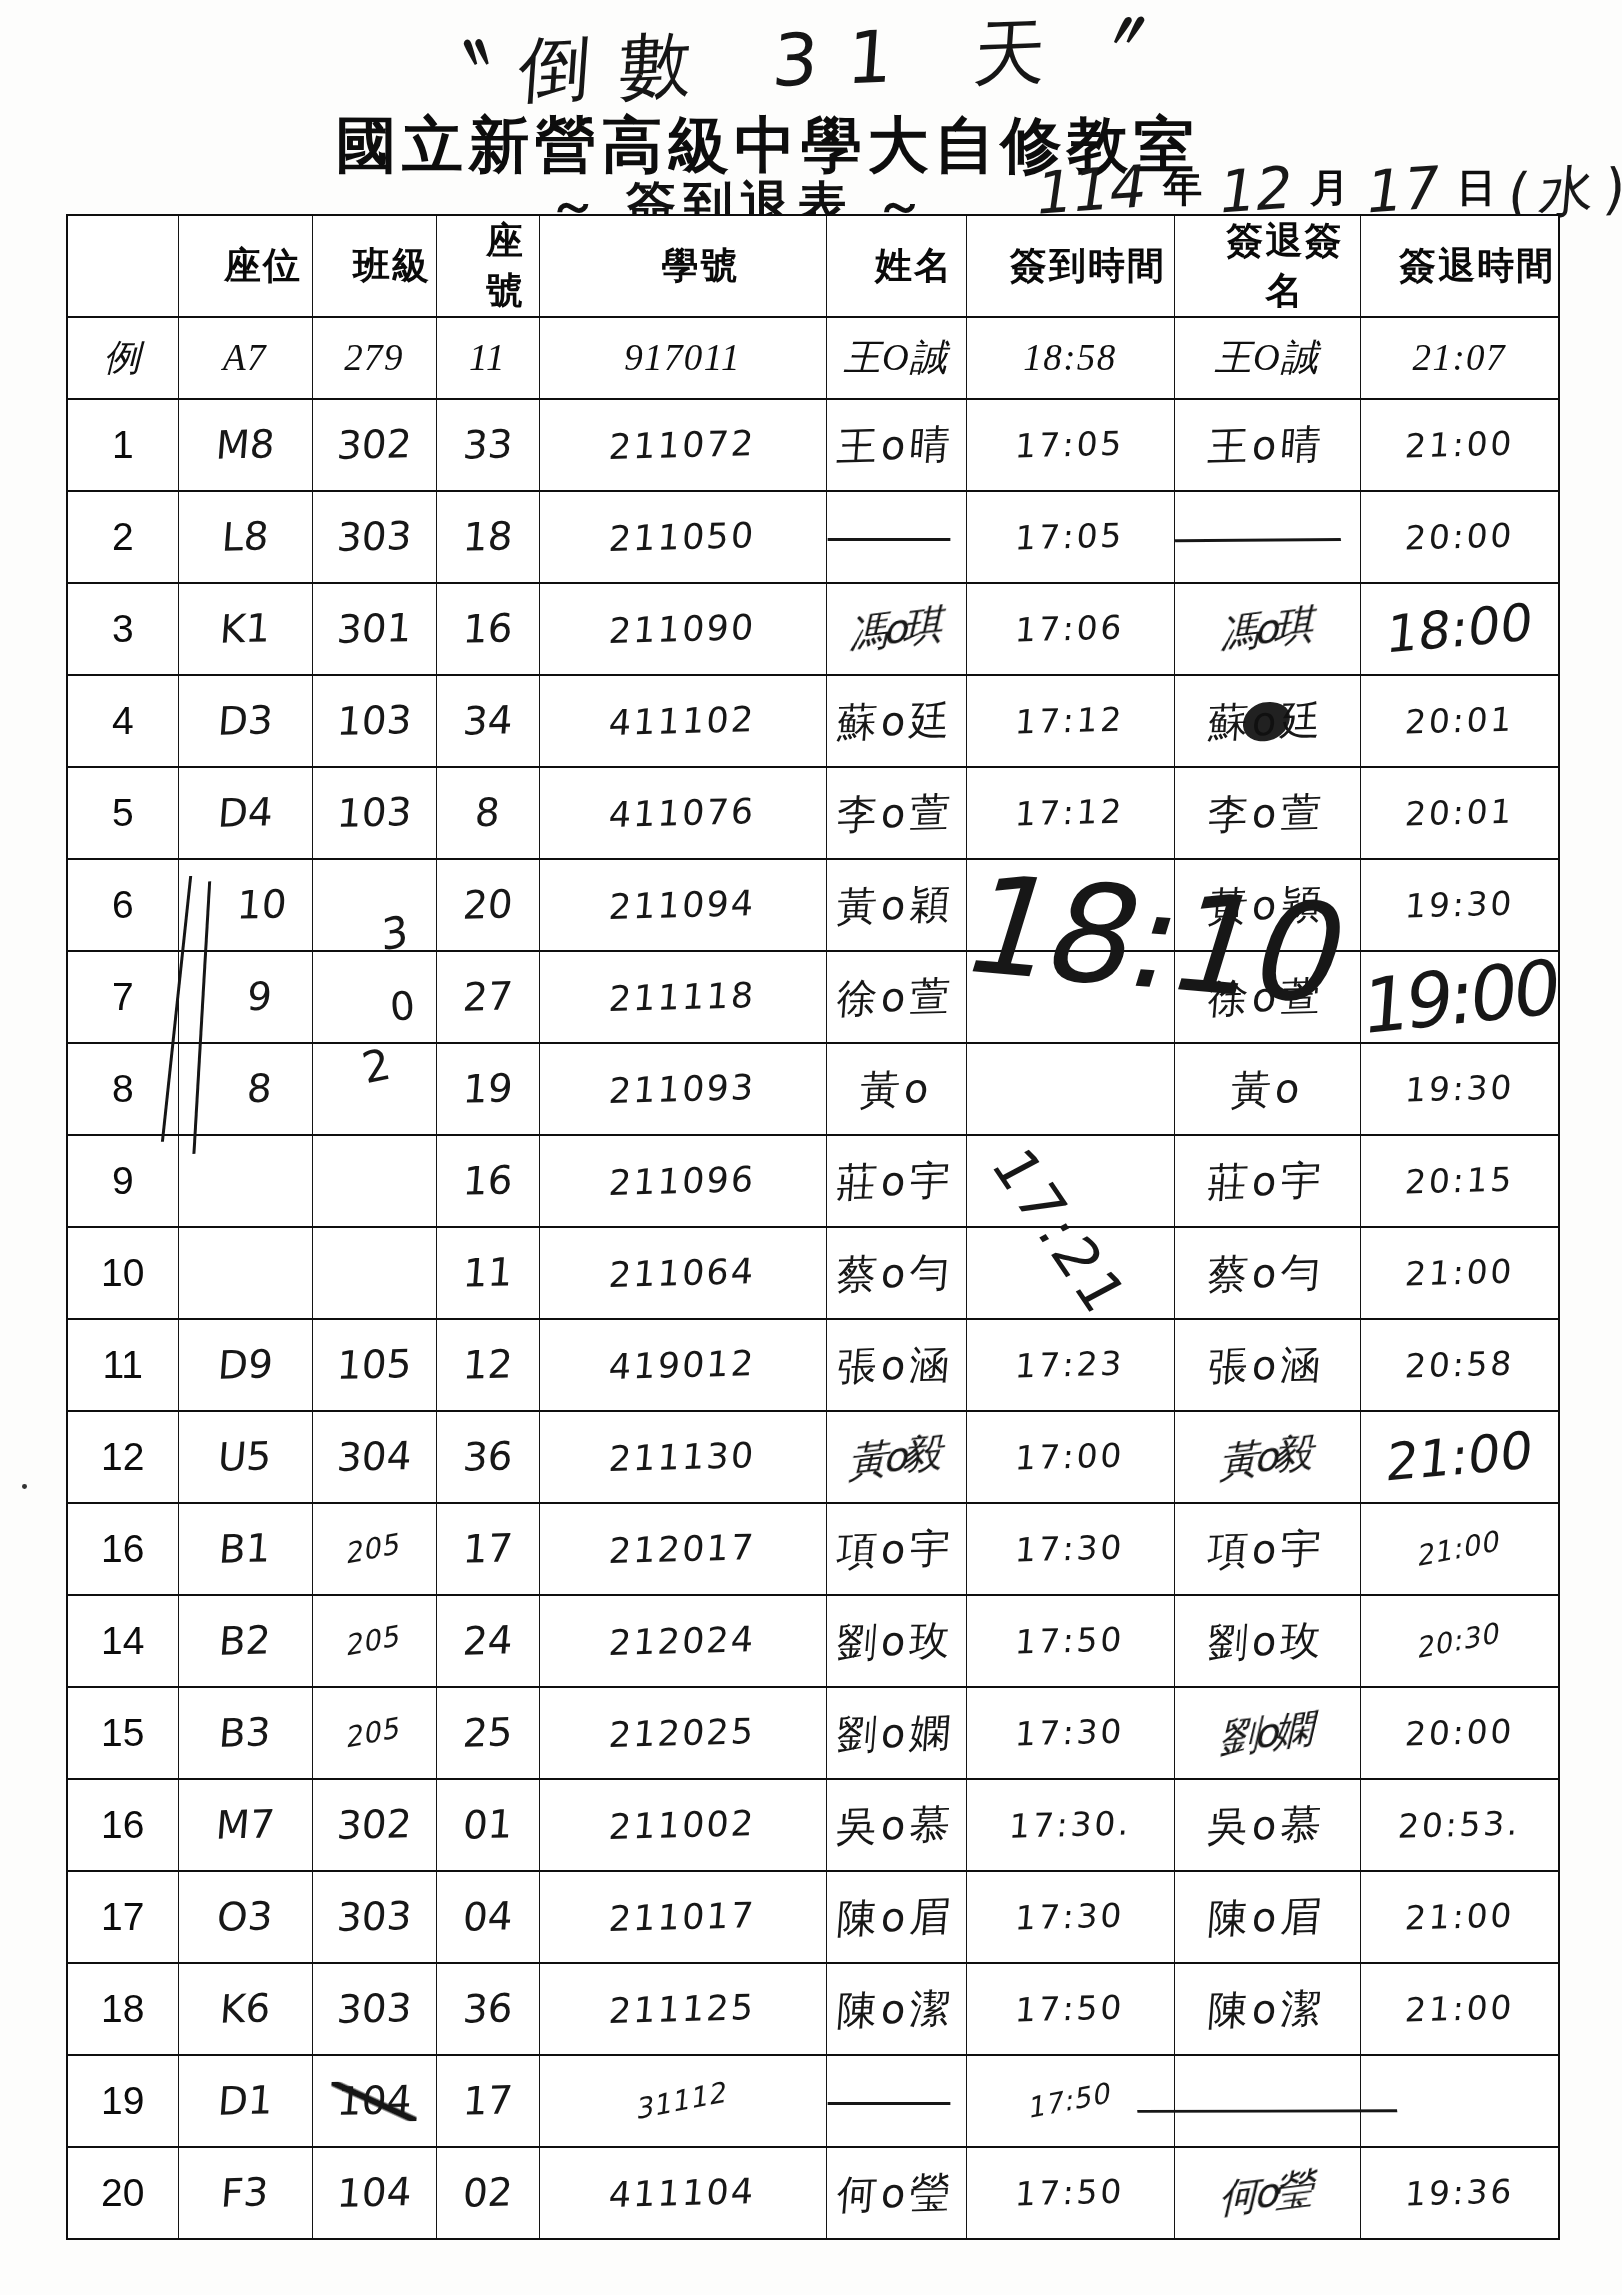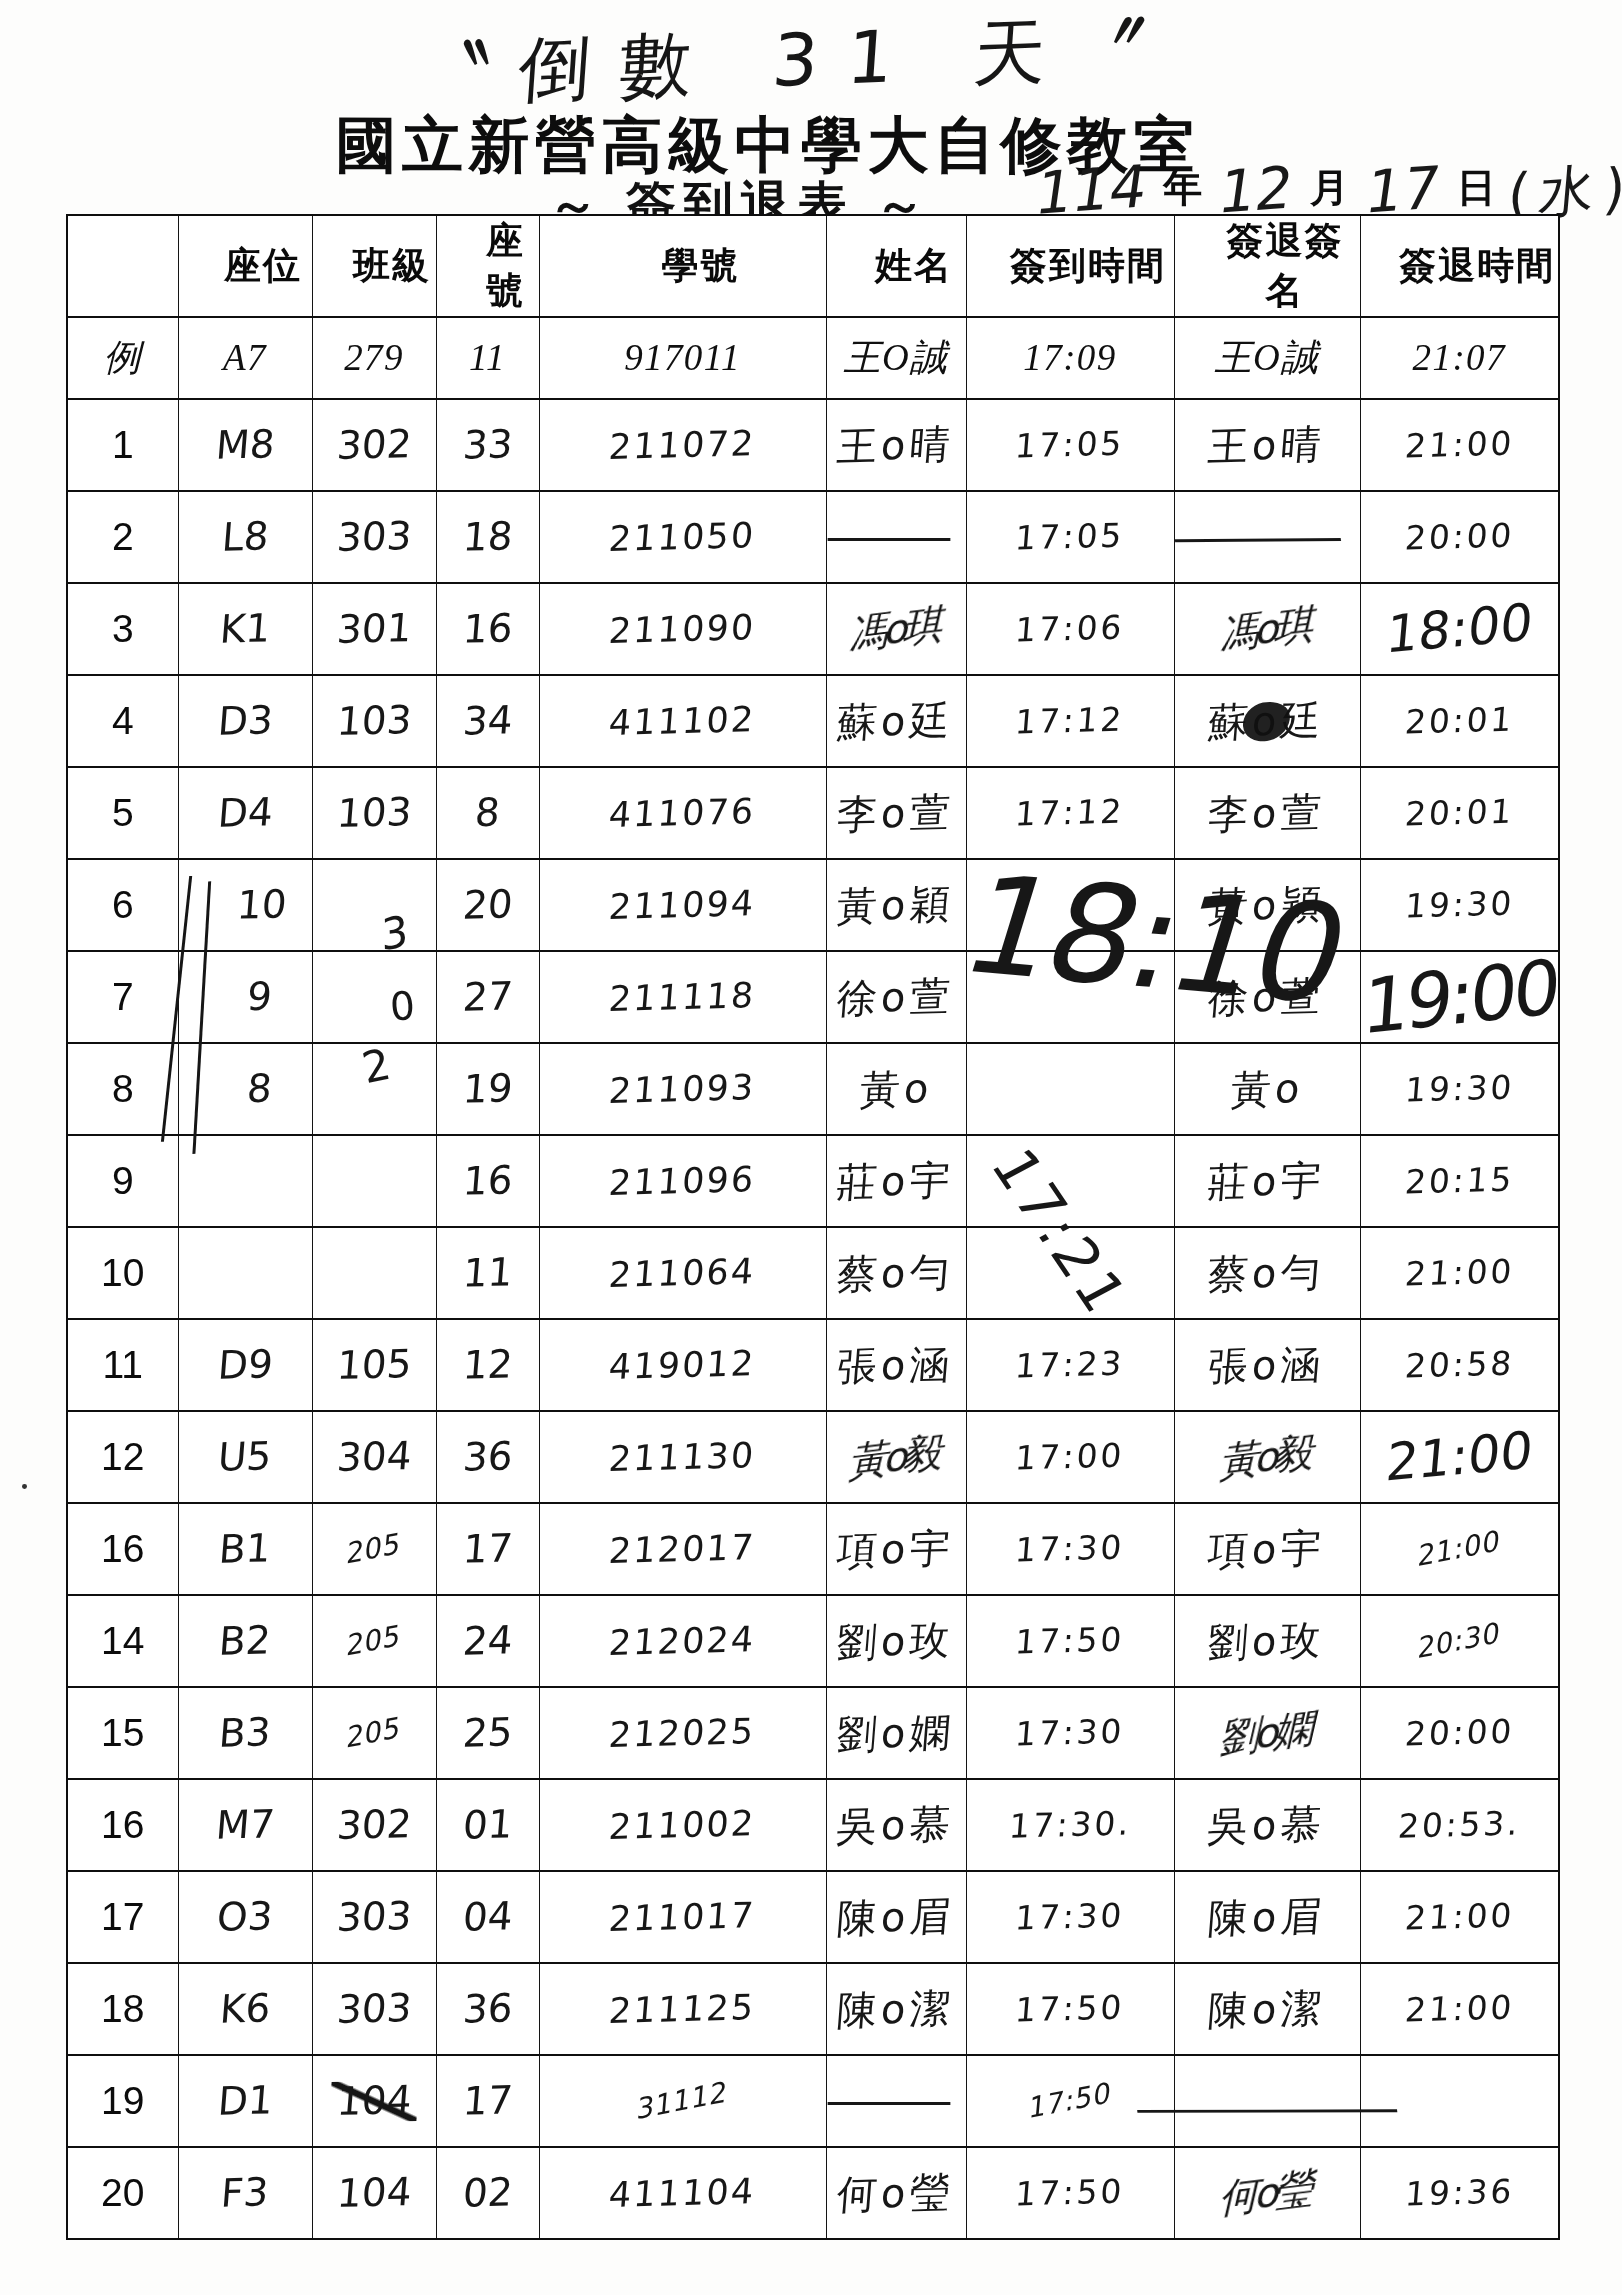--- a/index.html
+++ b/index.html
@@ -160,21 +160,21 @@
       </tr>
     </thead>
     <tbody>
         <tr class="example">
           <td><span class="ink pi">例</span></td>
           <td><span class="ink pi">A7</span></td>
           <td><span class="ink pi">279</span></td>
           <td><span class="ink pi">11</span></td>
           <td><span class="ink pi">917011</span></td>
           <td><span class="ink pi">王O誠</span></td>
-          <td><span class="ink pi">17:09</span></td>
+          <td><span class="ink pi">18:58</span></td>
           <td><span class="ink pi">王O誠</span></td>
           <td><span class="ink pi">21:07</span></td>
         </tr>
         <tr>
           <td><span class="ink num">1</span></td>
           <td><span class="ink st">M8</span></td>
           <td><span class="ink st">302</span></td>
           <td><span class="ink st">33</span></td>
           <td><span class="ink id">211072</span></td>
           <td><span class="ink nm">王o晴</span></td>

